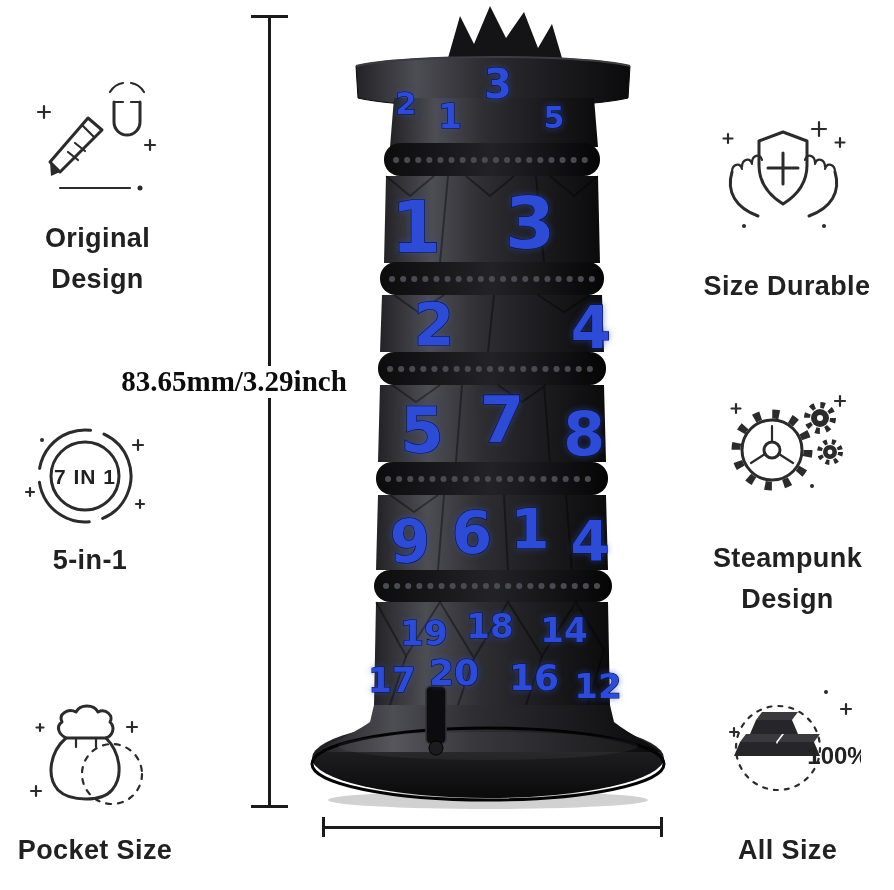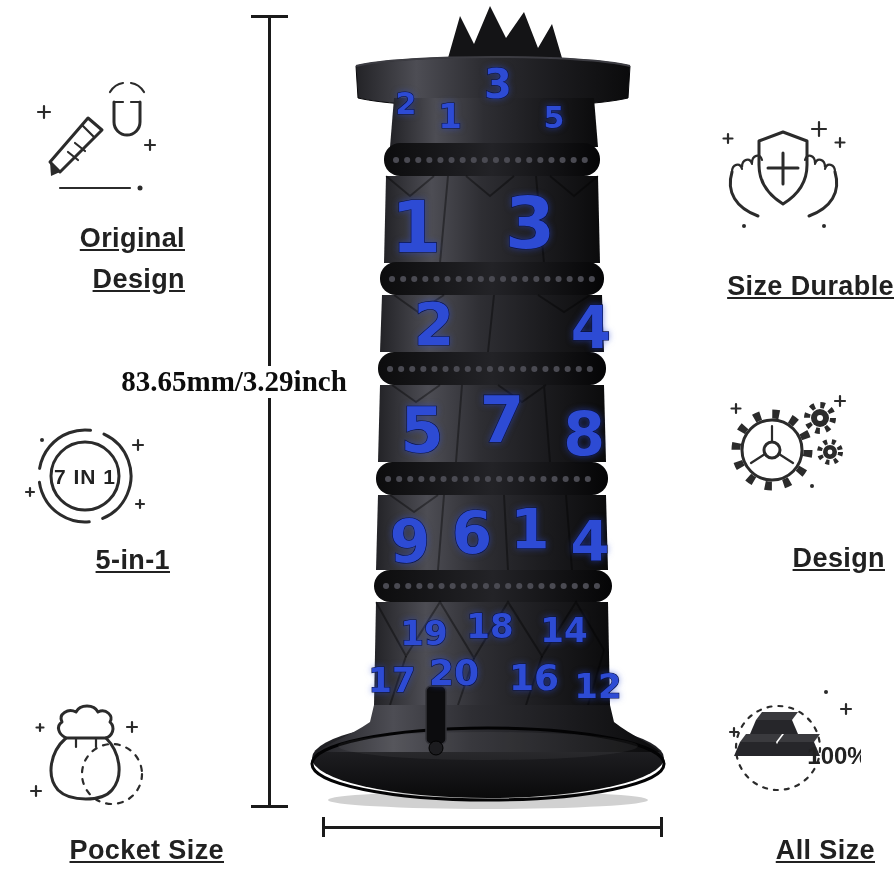--- a/index.html
+++ b/index.html
@@ -4,22 +4,22 @@
 <style>
   html,body { margin:0; padding:0; background:#fff; }
   .canvas {
     position:relative; width:894px; height:890px; background:#ffffff;
     font-family:"Liberation Sans", sans-serif; overflow:hidden;
   }
   .abs { position:absolute; }
 
   
   .feature-label {
-    font-size:27px; font-weight:600; color:#212121; text-align:right;
-    line-height:1.5; letter-spacing:0.4px;text-decoration:underline;
+    font-size:27px; font-weight:600; color:#212121; text-align:center;
+    line-height:1.5; letter-spacing:0.4px;
   }
 
   
   .dim-line  { background:#1a1a1a; }
   .dim-text {
     font-family:Liberation Serif, serif; font-weight:700; font-size:29px;
     color:#0d0d0d; text-align:center; background:#ffffff; line-height:1.1;
   }
 
   
@@ -66,21 +66,21 @@
   </svg>
   <div class="abs feature-label" style="left:10px; top:540px; width:160px;">5-in-1</div>
 
   <svg class="abs" style="left:28px; top:690px;" width="120" height="125" viewBox="0 0 120 125">
     <circle class="thin" cx="84" cy="84" r="30" stroke-dasharray="5 7"></circle>
     <path class="stroke" d="M38,48 C30,44 28,36 34,32 C30,24 40,18 48,22 C52,14 66,14 70,22 C78,18 86,26 82,32 C88,38 84,46 78,48"></path>
     <path class="stroke" d="M38,48 C22,62 18,86 30,100 C42,112 74,112 84,100 C96,86 92,62 78,48 Z"></path>
     <path class="thin" d="M48,48 v 9 M68,48 v 9"></path>
     <path class="thin" d="M8,96 v 10 M3,101 h 10 M104,32 v 10 M99,37 h 10 M12,34 v 7 M8.5,37.5 h 7"></path>
   </svg>
-  <div class="abs feature-label" style="left:6px; top:830px; width:190px;padding-left:28px;">Pocket Size</div>
+  <div class="abs feature-label" style="left:0px; top:830px; width:190px;">Pocket Size</div>
 
   <div class="abs dim-line" style="left:268px; top:16px; width:3px; height:792px;"></div>
   <div class="abs dim-line" style="left:251px; top:15px; width:37px; height:3px;"></div>
   <div class="abs dim-line" style="left:251px; top:805px; width:37px; height:3px;"></div>
   <div class="abs dim-text" style="left:88px; top:366px; width:292px;">83.65mm/3.29inch</div>
 
   <svg class="abs" style="left:298px; top:0px;" width="385" height="815" viewBox="0 0 385 815">
     <defs>
       <linearGradient id="gMetal" x1="0" x2="1" y1="0" y2="0">
         <stop offset="0" stop-color="#232327"></stop>
@@ -210,20 +210,21 @@
     </g>
     <g>
       <circle class="fillink" cx="106" cy="64" r="7"></circle>
       <circle cx="106" cy="64" r="10.5" fill="none" stroke="#2b2b2b" stroke-width="5" stroke-dasharray="3.8 4.7"></circle>
       <circle cx="106" cy="64" r="2.4" fill="#fff"></circle>
     </g>
     <path class="thin" d="M116,8 v 10 M111,13 h 10 M12,16 v 9 M7.5,20.5 h 9"></path>
     <circle class="fillink" cx="88" cy="98" r="2"></circle>
   </svg>
   <div class="abs feature-label" style="left:690px; top:538px; width:195px;">
+    <div>Steampunk</div>
     <div>Design</div>
   </div>
 
   <svg class="abs" style="left:726px; top:672px;" width="135" height="128" viewBox="0 0 135 128">
     <circle class="thin" cx="52" cy="76" r="42" stroke-dasharray="4 7"></circle>
 
     <path d="M30,48 L36,40 L72,40 L66,48 Z" fill="#3a3a3e"></path>
     <path d="M30,48 L66,48 L72,62 L24,62 Z" fill="#26262a"></path>
 
     <path d="M14,70 L20,62 L56,62 L50,70 Z" fill="#3a3a3e"></path>

